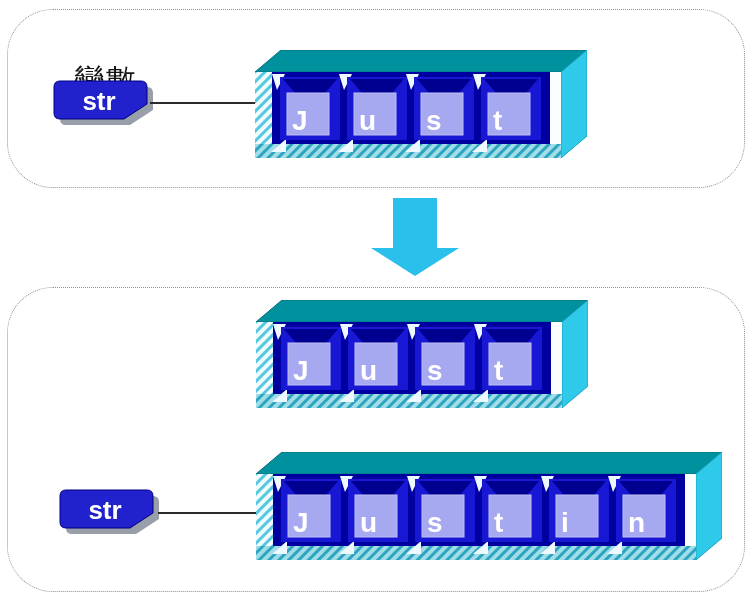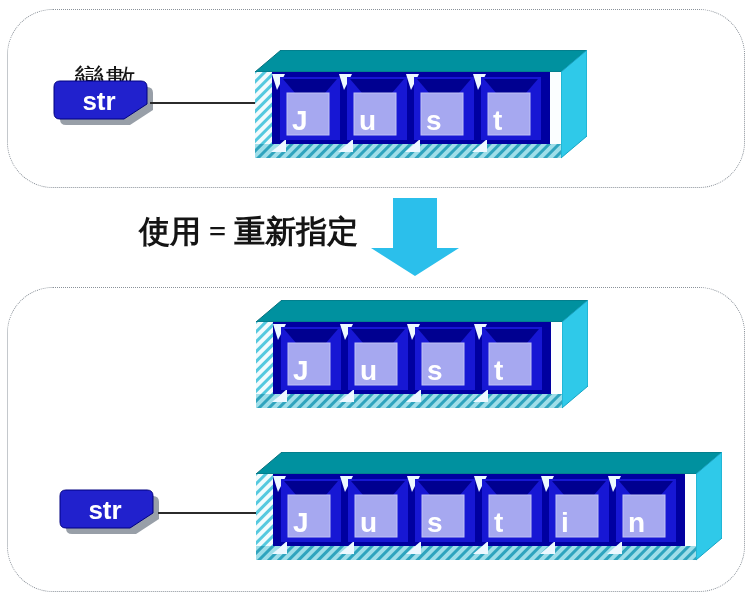--- a/index.html
+++ b/index.html
@@ -78,21 +78,20 @@
       <rect x="166" y="43" width="42" height="42" fill="#A6A8F0" stroke="#C0C2F6" stroke-width="1"></rect>
       <text x="171" y="80" font-size="28" font-weight="bold" fill="#FFFFFF" font-family="&quot;Liberation Sans&quot;,&quot;DejaVu Sans&quot;,sans-serif">s</text>
       <polygon points="218,24 231,24 223,40" fill="#EDF8FF"></polygon>
       <polygon points="217,102 232,102 232,89" fill="#EDF8FF"></polygon>
       <rect x="226" y="27" width="60" height="63" fill="#1717D4"></rect>
       <polygon points="229,29 283,29 271,43 241,43" fill="#000090"></polygon>
       <rect x="233" y="43" width="42" height="42" fill="#A6A8F0" stroke="#C0C2F6" stroke-width="1"></rect>
       <text x="238" y="80" font-size="28" font-weight="bold" fill="#FFFFFF" font-family="&quot;Liberation Sans&quot;,&quot;DejaVu Sans&quot;,sans-serif">t</text>
     </svg>
 
-  <div class="caption">使用 = 重新指定</div>
 
   <svg class="arrow" width="88" height="78" viewBox="0 0 88 78">
     <polygon points="22,0 66,0 66,50 88,50 44,78 0,50 22,50" fill="#2BBFEB"></polygon>
   </svg>
 
   <div class="panel panel-after">
     
   </div>
 
   <svg class="membox membox-2" viewBox="0 0 332 112" width="332" height="112">

